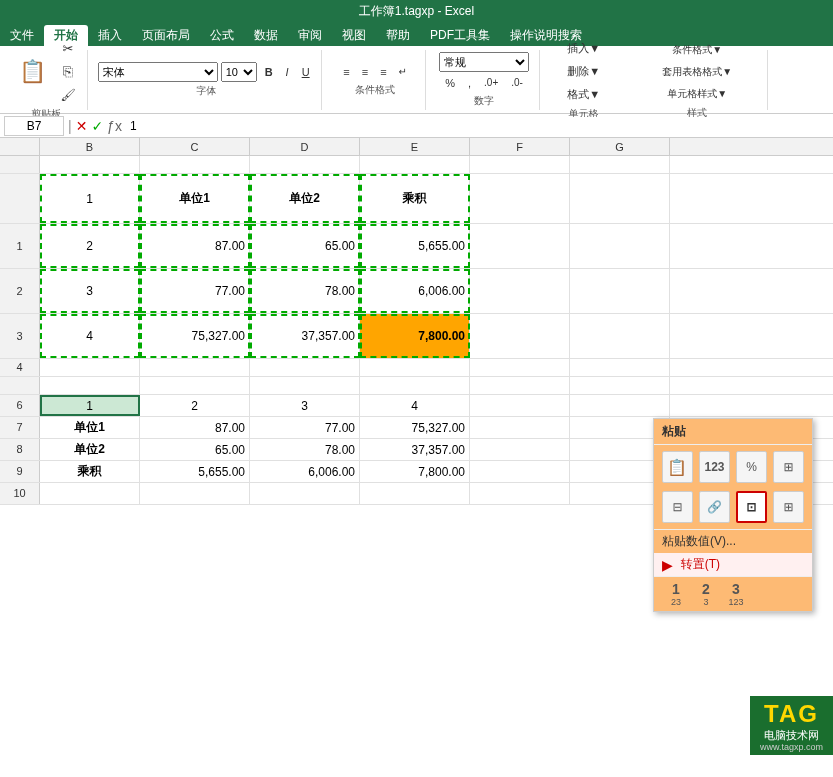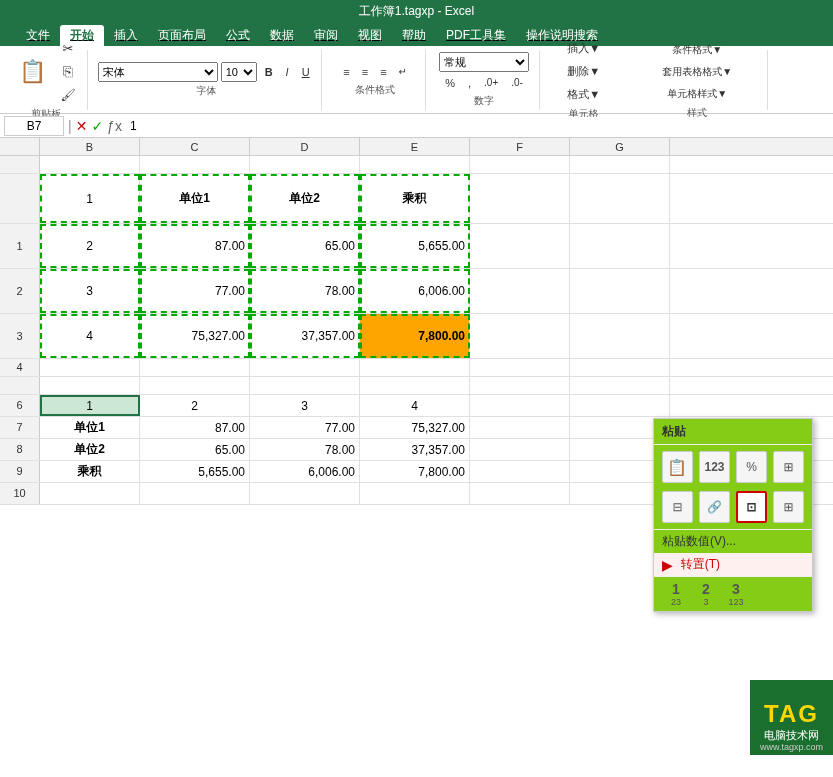--- a/index.html
+++ b/index.html
@@ -15,22 +15,21 @@
       color: white;
       font-size: 12px;
     }
 
     
     .ribbon-tabs {
       height: 24px;
       background: #217346;
       display: flex;
       align-items: flex-end;
-      padding-left: 16px;
-      text-decoration: underline;
+      padding-left: 0;
     }
     .ribbon-tab {
       padding: 2px 10px;
       color: white;
       font-size: 12px;
       cursor: pointer;
       border-radius: 3px 3px 0 0;
     }
     .ribbon-tab.active {
       background: #fff;
@@ -193,21 +192,21 @@
     .col-g { width: 100px; min-width: 100px; }
 
     
     .row-h-18 { height: 18px; }
     .row-h-50 { height: 50px; }
     .row-h-45 { height: 45px; }
 
     
     .paste-menu {
       position: absolute;
-      background: #84cc16;
+      background: #fdba74;
       border: 1px solid #ccc;
       box-shadow: 2px 2px 6px rgba(0,0,0,0.3);
       z-index: 100;
       width: 160px;
       font-size: 12px;
       right: 20px;
       top: 280px;
     }
     .paste-menu-title {
       padding: 4px 8px;
@@ -551,18 +550,18 @@
         <span>3</span>
       </div>
       <div class="paste-num-box">
         <span>3</span>
         <span>123</span>
       </div>
     </div>
   </div>
 
 
-  <div style="position:absolute; bottom:22px; right:0; background:#1a6e2e; color:#ffd700; font-weight:bold; font-size:20px; padding:20px 10px 2px 10px; text-align:center; line-height:1.2;">
+  <div style="position:absolute; bottom:22px; right:0; background:#1a6e2e; color:#ffd700; font-weight:bold; font-size:20px; padding:4px 10px 2px 10px; text-align:center; line-height:1.2;">
     <div style="font-size:24px; font-weight:900; color:#ffd700; letter-spacing:2px;">TAG</div>
     <div style="font-size:11px; color:#fff; font-weight:normal;">电脑技术网</div>
     <div style="font-size:9px; color:#ccc; font-weight:normal;">www.tagxp.com</div>
   </div>
 </div>
 
 </body></html>

